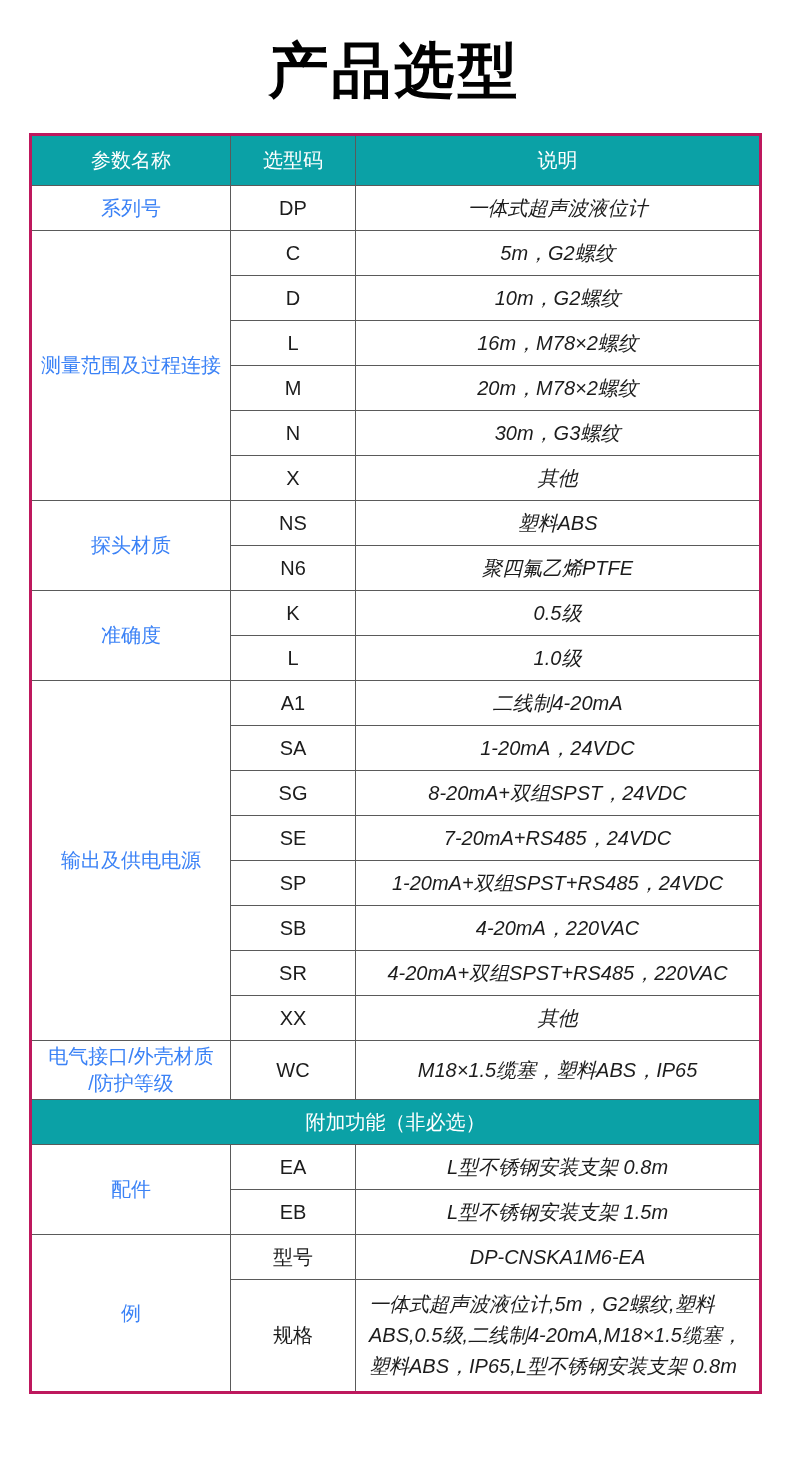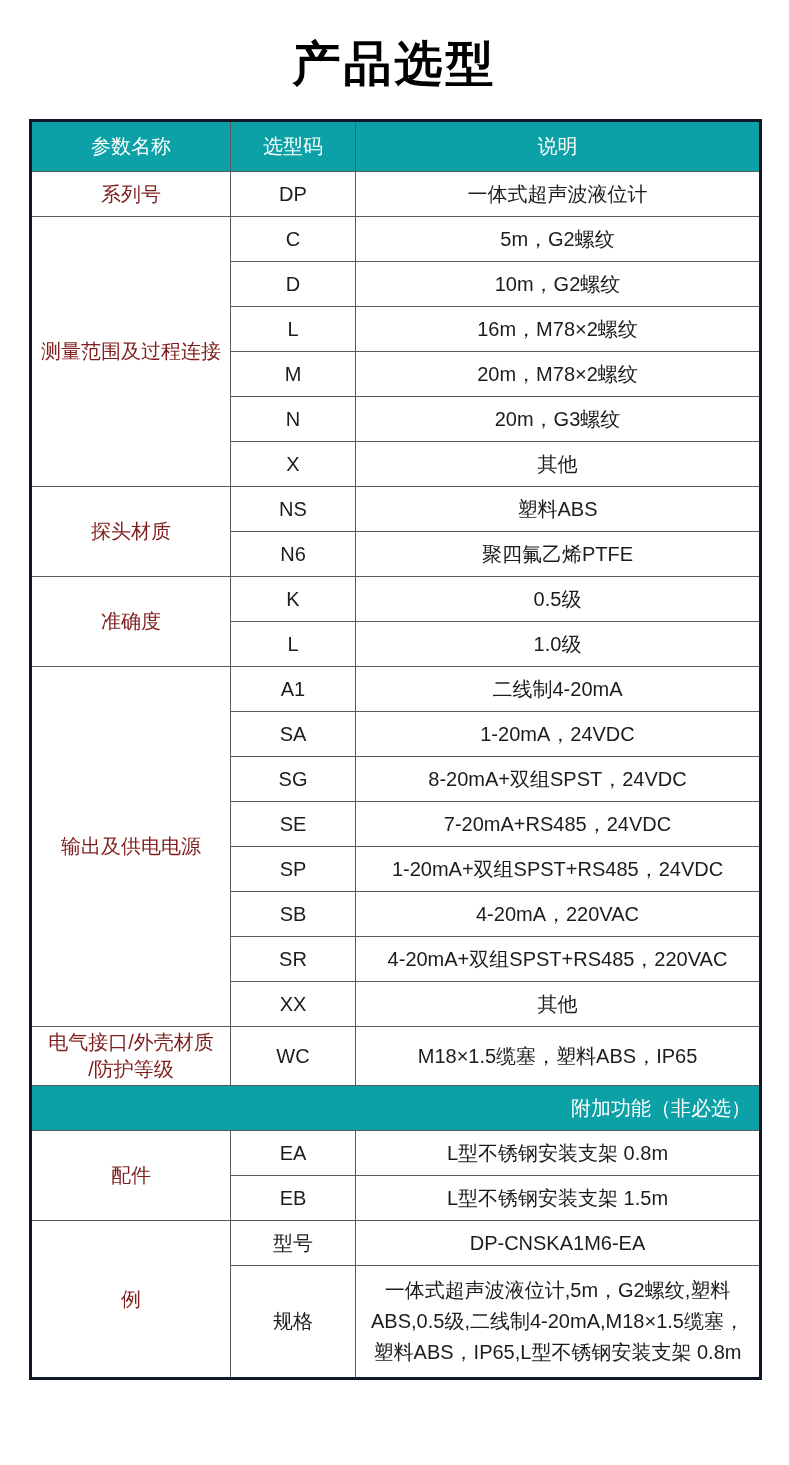--- a/index.html
+++ b/index.html
@@ -9,34 +9,34 @@
   }
   body {
     width: 789px;
     min-height: 1465px;
     font-family: "Liberation Sans", "DejaVu Sans", sans-serif;
     color: #1c1c1c;
   }
   .page-title {
     margin: 36px 0 28px 0;
     text-align: center;
-    font-size: 48px;
+    font-size: 60px;
     font-weight: 900;
     letter-spacing: 3px;
     color: #000000;
     line-height: 1.15;
   }
   .table-wrap {
     margin: 0 29px;
   }
   table.spec-table {
     width: 730px;
     border-collapse: collapse;
     table-layout: fixed;
-    border: 3px solid #0f172a;
+    border: 3px solid #be185d;
   }
   col.c-param { width: 200px; }
   col.c-code  { width: 125px; }
   col.c-desc  { width: 405px; }
 
   .spec-table th,
   .spec-table td {
     border: 1px solid #5a5a5a;
     text-align: center;
     vertical-align: middle;
@@ -49,39 +49,39 @@
     color: #ffffff;
     font-weight: 400;
     height: 45px;
     font-size: 20px;
   }
   .spec-table tbody tr {
     height: 45px;
   }
   td.param-cell {
     white-space: pre-line;
-    color: #7f1d1d;
+    color: #3b82f6;
   }
   td.code-cell {
     color: #1c1c1c;
     text-align: center;
   }
   td.desc-cell {
     color: #1c1c1c;
+    font-style: italic;
   }
   td.band-cell {
     background: #0ba1a6;
     color: #ffffff;
     height: 40px;
     font-size: 20px;
     font-weight: 400;
-    text-align: right;
   }
   td.desc-left {
-    text-align: center;
+    text-align: left;
     padding: 9px 13px;
     line-height: 1.55;
   }
 </style>
 </head>
 <body>
 
 <h1 class="page-title">产品选型</h1>
 
 <div class="table-wrap">
@@ -116,21 +116,21 @@
         <tr>
           <td class="code-cell">L</td>
           <td class="desc-cell">16m，M78×2螺纹</td>
         </tr>
         <tr>
           <td class="code-cell">M</td>
           <td class="desc-cell">20m，M78×2螺纹</td>
         </tr>
         <tr>
           <td class="code-cell">N</td>
-          <td class="desc-cell">20m，G3螺纹</td>
+          <td class="desc-cell">30m，G3螺纹</td>
         </tr>
         <tr>
           <td class="code-cell">X</td>
           <td class="desc-cell">其他</td>
         </tr>
         <tr>
           <td rowspan="2" class="param-cell">探头材质</td>
           <td class="code-cell">NS</td>
           <td class="desc-cell">塑料ABS</td>
         </tr>

